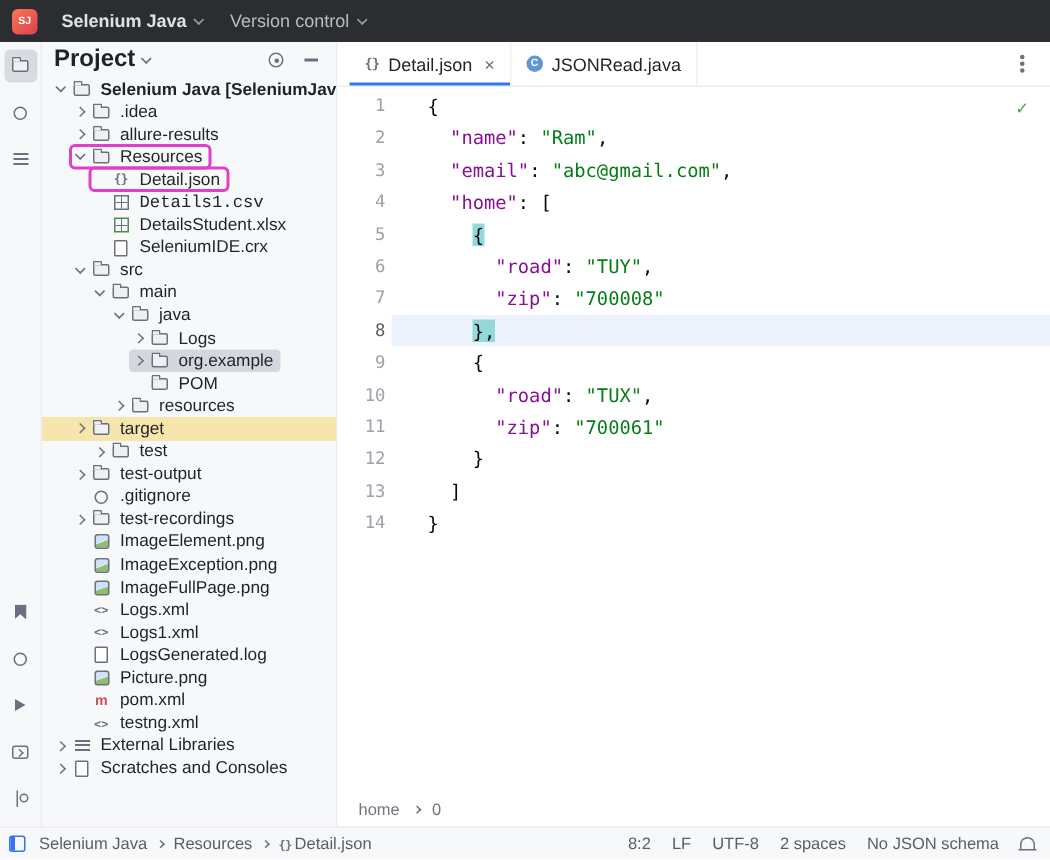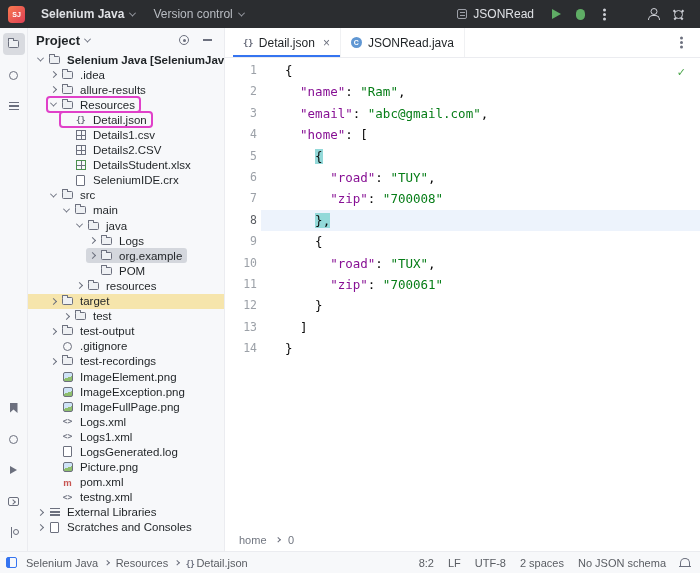--- a/index.html
+++ b/index.html
@@ -56,21 +56,21 @@
   .ci-run{width:0;height:0;border-left:7px solid #6c707e;border-top:4.5px solid transparent;border-bottom:4.5px solid transparent;display:inline-block}
   .ci-debug{width:9px;height:9px;border:1.3px solid #6c707e;border-radius:50%;display:inline-block}
   .ci-terminal{width:11px;height:9px;border:1.3px solid #6c707e;border-radius:2px;position:relative;display:inline-block}
   .ci-terminal::after{content:"";position:absolute;left:2px;top:2px;width:3px;height:3px;border-right:1.2px solid #6c707e;border-bottom:1.2px solid #6c707e;transform:rotate(-45deg)}
   .ci-branch{position:relative;width:10px;height:11px;display:inline-block}
   .ci-branch::before{content:"";position:absolute;left:2px;top:0;bottom:0;width:1.4px;background:#6c707e}
   .ci-branch::after{content:"";position:absolute;right:0;top:2px;width:4px;height:4px;border:1.3px solid #6c707e;border-radius:50%}
 
   
   .project{flex:0 0 197px;width:197px;background:#f7f8fa;border-right:1px solid #ebecf0;display:flex;flex-direction:column;overflow:hidden}
-  .proj-header{flex:0 0 24px;display:flex;align-items:center;gap:5px;padding:0 8px;font-size:13px;font-weight:bold;color:#1f2326}
+  .proj-header{flex:0 0 24px;display:flex;align-items:center;gap:5px;padding:0 8px;font-size:16px;font-weight:bold;color:#1f2326}
   .ph-spacer{flex:1}
   .ph-icon{display:flex;align-items:center;justify-content:center;width:18px;height:18px}
   .crosshair{width:10px;height:10px;border:1.2px solid #6c707e;border-radius:50%;position:relative;display:inline-block}
   .crosshair::after{content:"";position:absolute;inset:2.5px;background:#6c707e;border-radius:50%}
   .minusbar{width:9px;height:1.6px;background:#6c707e;display:inline-block}
   .tree{flex:1;overflow:hidden;font-size:11.5px}
   .tree-row{height:15.1px;display:flex;align-items:center;white-space:nowrap}
   .tree-row.target{background:#f6e5ac}
   .row-content{display:inline-flex;align-items:center;height:15.1px;padding-right:3px;border-radius:3px}
   .row-content.selected{background:#d4d7dd}
@@ -136,42 +136,20 @@
       <span class="logo">SJ</span>
       <button class="tb-btn bold">
         <span>Selenium Java</span>
         <i class="chev down tb"></i>
       </button>
       <button class="tb-btn dim">
         <span>Version control</span>
         <i class="chev down tb"></i>
       </button>
     </div>
-    <div class="tb-right">
-      <button class="tb-btn runcfg">
-        <span class="rc-icon"></span>
-        <span>JSONRead</span>
-      </button>
-      <button class="tb-icon">
-          <span class="play"></span>
-        </button>
-      <button class="tb-icon">
-          <span class="bug"></span>
-        </button>
-      <button class="tb-icon">
-          <span class="vdots light"></span>
-        </button>
-      <span class="tb-gap"></span>
-      <button class="tb-icon">
-          <span class="person"></span>
-        </button>
-      <button class="tb-icon">
-          <span class="gear"></span>
-        </button>
-    </div>
   </header>
 
   <div class="main">
 
     <nav class="toolstrip">
       <button class="strip-icon active">
           <i class="fold"></i>
         </button>
       <button class="strip-icon">
           <i class="ci-commit"></i>
@@ -255,36 +233,27 @@
               <span class="lbl">Resources</span>
             </span>
           </div>
           <div class="tree-row" style="padding-left: 32px;">
             <span class="row-content pink">
               <span class="chev-box"></span>
               <span class="ico txt-json">{}</span>
               <span class="lbl">Detail.json</span>
             </span>
           </div>
-          <div class="tree-row" style="padding-left: 32px;">
+          <div class="tree-row" style="padding-left: 32px; font-family: Liberation Mono, monospace;">
             <span class="row-content">
               <span class="chev-box"></span>
               <span class="ico">
                 <i class="grid"></i>
               </span>
               <span class="lbl">Details1.csv</span>
-            </span>
-          </div>
-          <div class="tree-row" style="padding-left: 32px;">
-            <span class="row-content">
-              <span class="chev-box"></span>
-              <span class="ico">
-                <i class="grid"></i>
-              </span>
-              <span class="lbl">Details2.CSV</span>
             </span>
           </div>
           <div class="tree-row" style="padding-left: 32px;">
             <span class="row-content">
               <span class="chev-box"></span>
               <span class="ico">
                 <i class="grid g"></i>
               </span>
               <span class="lbl">DetailsStudent.xlsx</span>
             </span>

